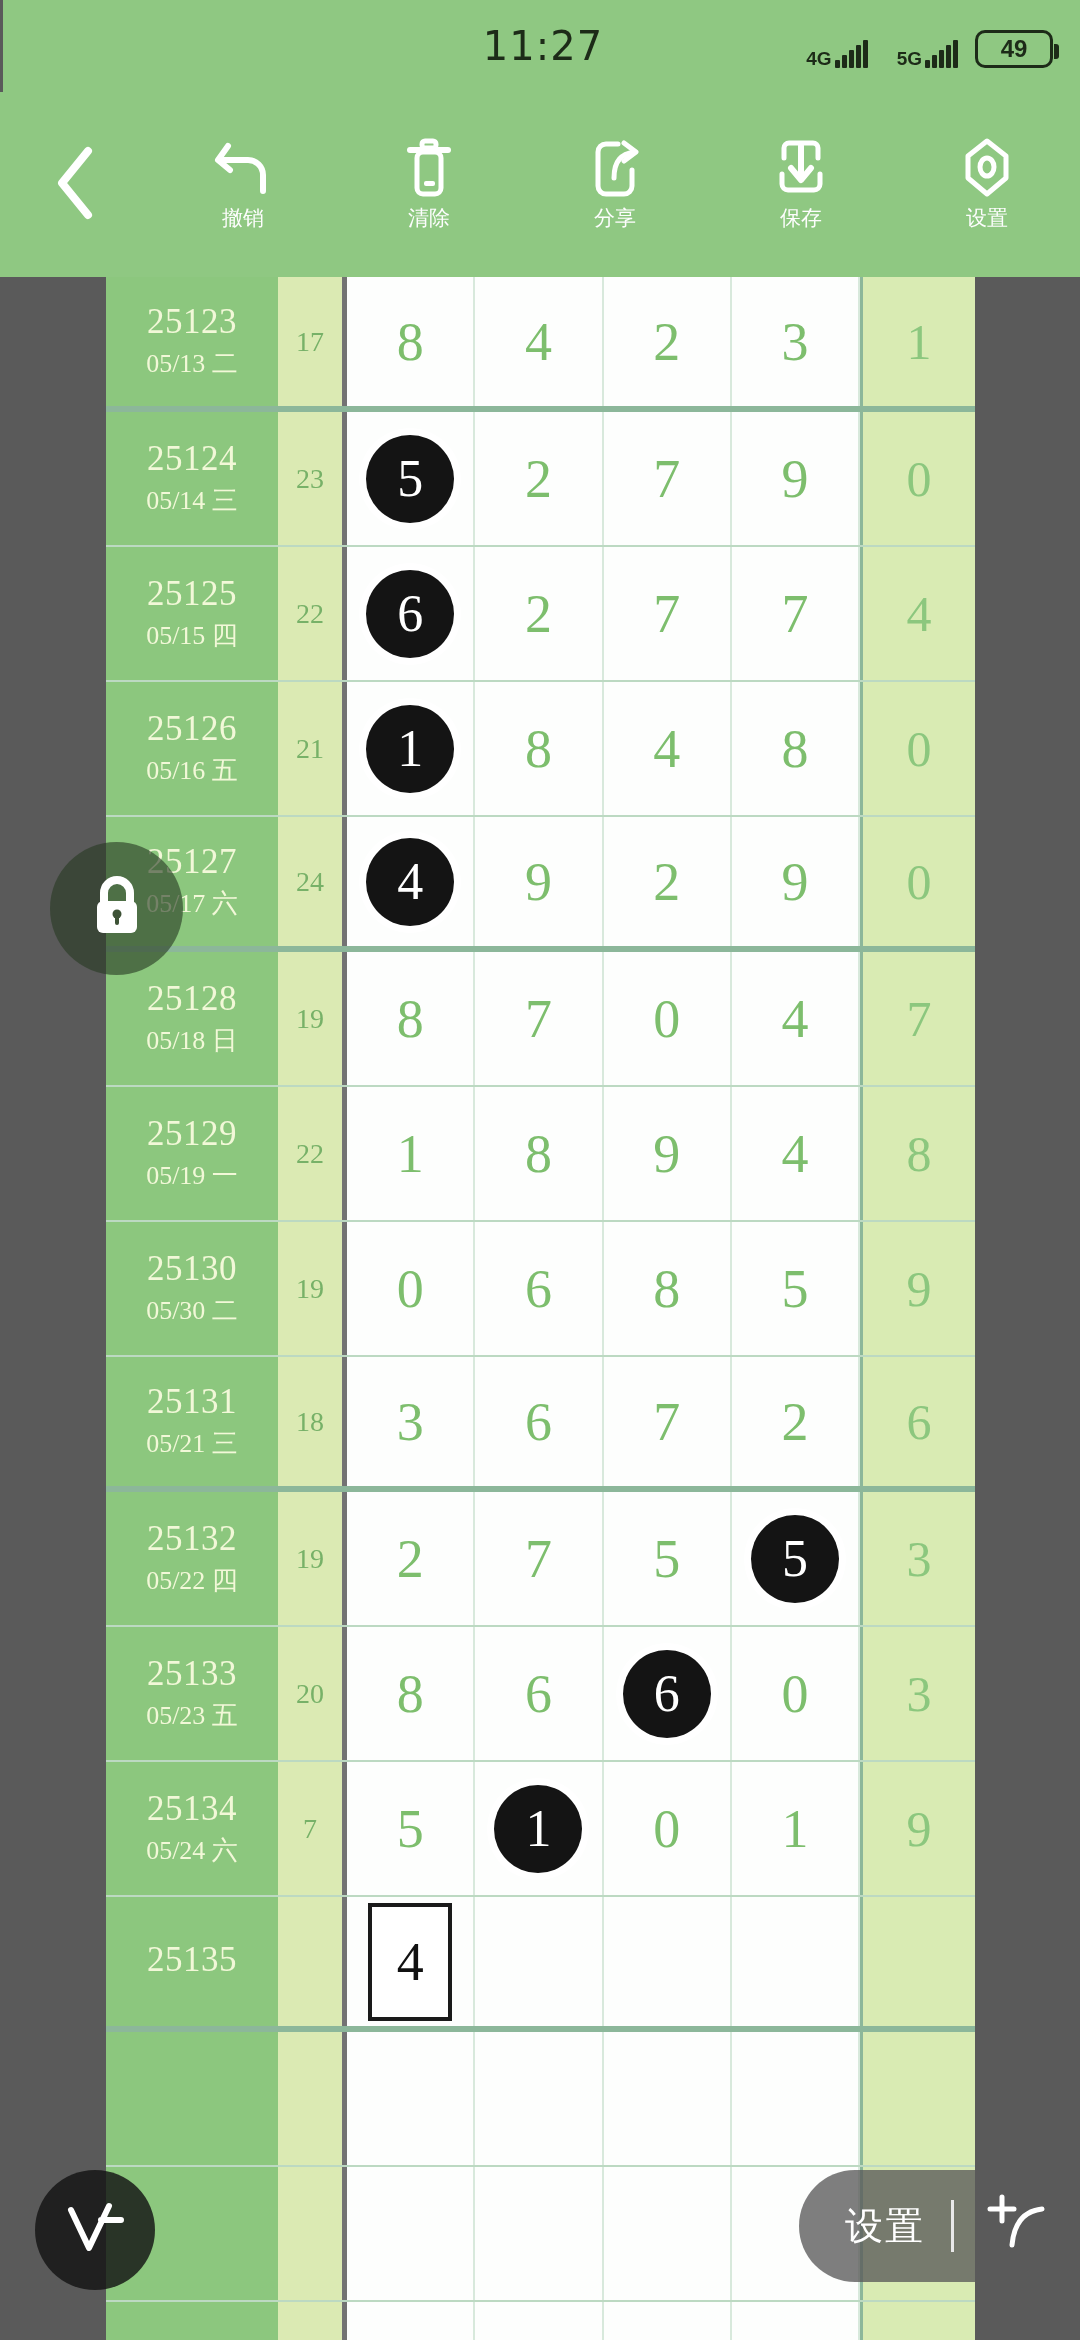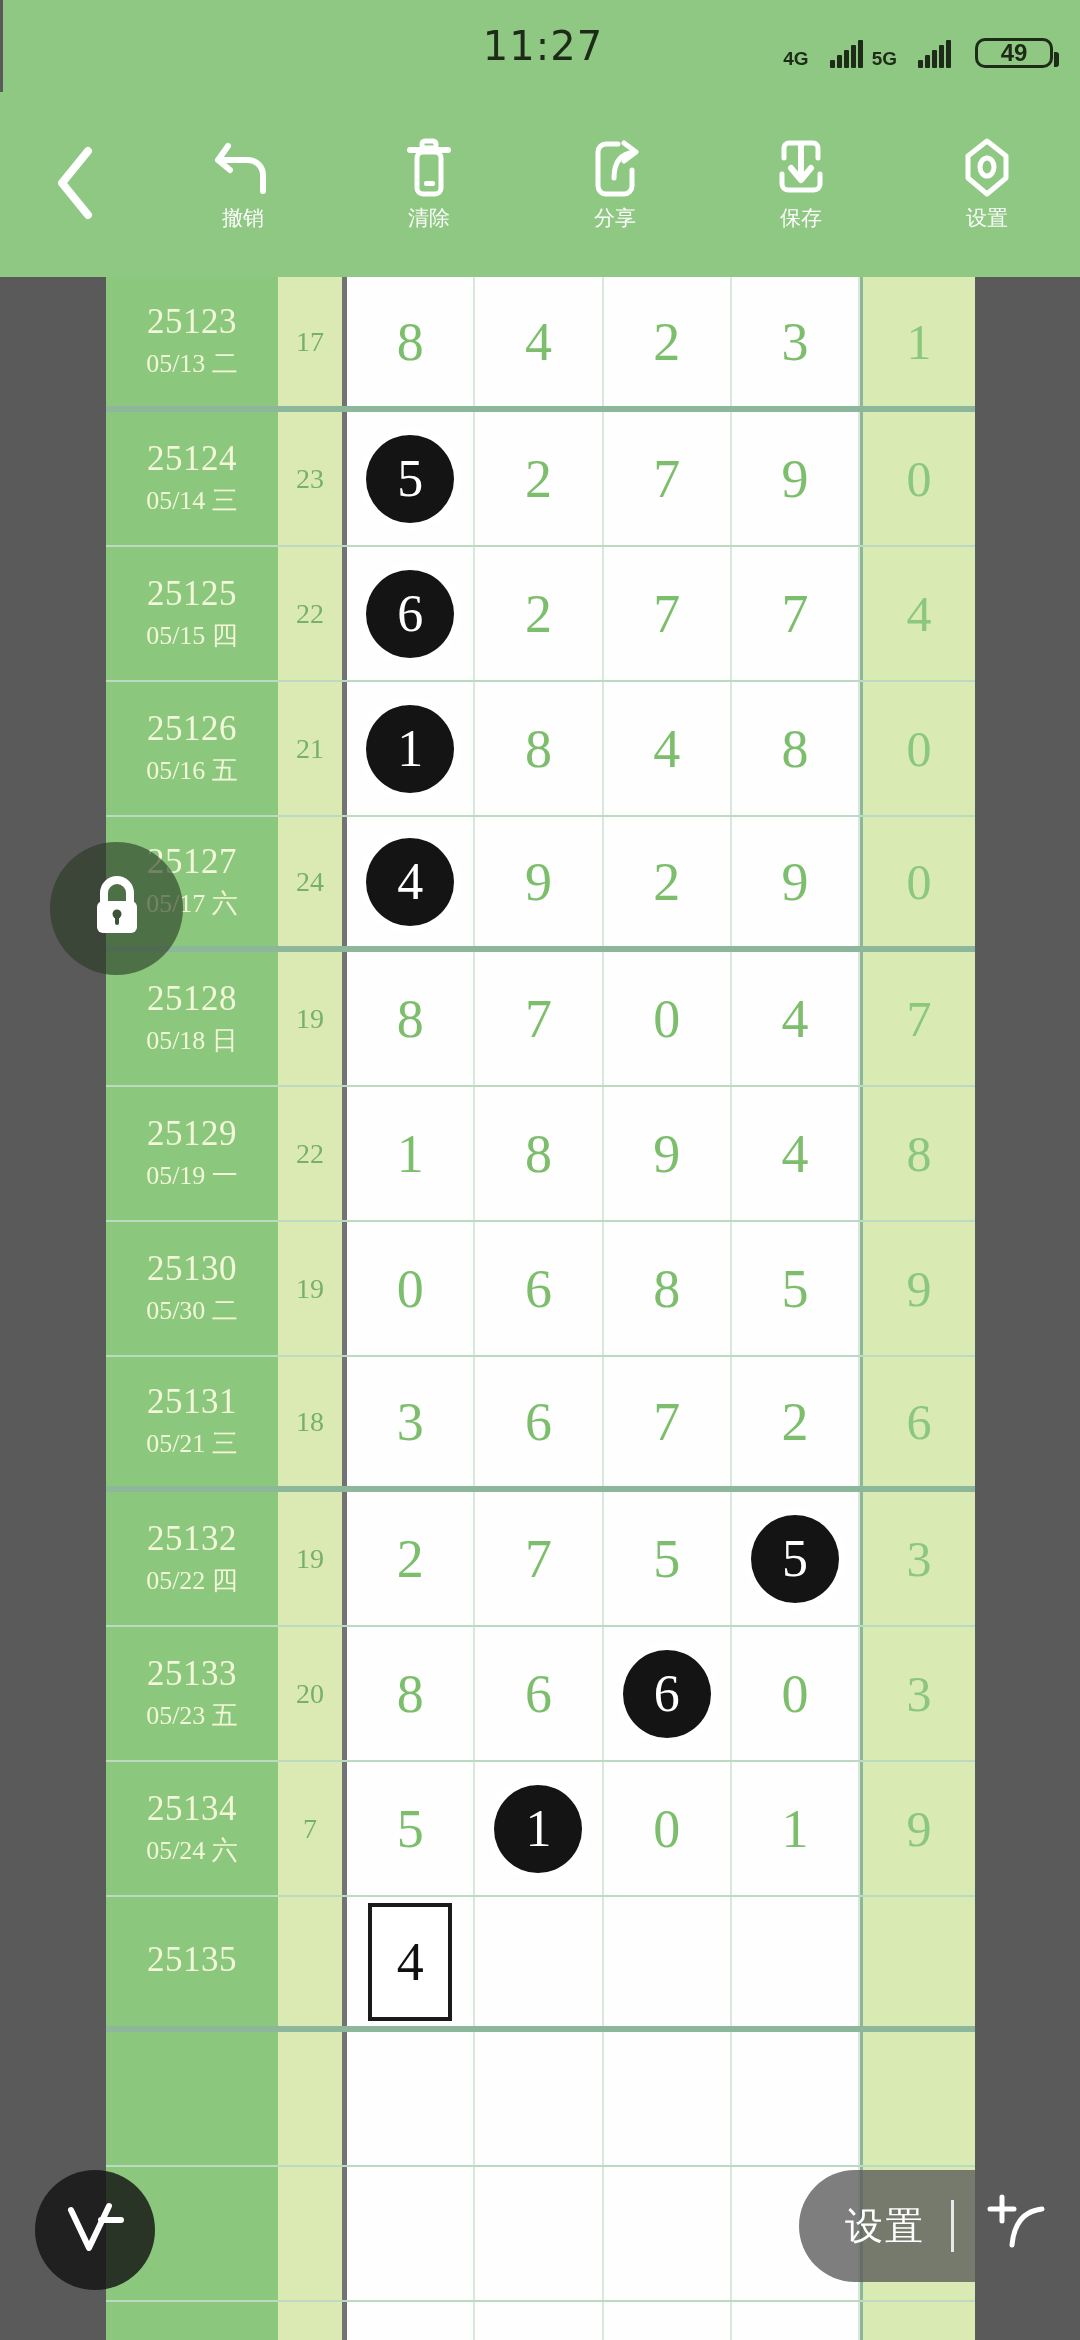--- a/index.html
+++ b/index.html
@@ -15,33 +15,33 @@
   #statusbar{
     position:absolute; top:0; left:3px; width:1080px; height:92px;
     background:#8fc882; color:#1d2b18;
     display:flex; align-items:center; justify-content:center;
   }
   #clock{ font-size:40px; letter-spacing:1px; font-family:"DejaVu Sans", sans-serif;}
   #status-right{
     position:absolute; right:30px; top:50%; transform:translateY(-50%);
     display:flex; align-items:flex-end; gap:9px; height:44px;
   }
-  .net-group{ display:flex; align-items:flex-end; gap:21px; }
+  .net-group{ display:flex; align-items:flex-end; gap:3px;margin-left:20px; }
   .net-label{ font-size:19px; line-height:19px; font-weight:bold; }
   .bars{ display:flex; align-items:flex-end; gap:2px; height:26px;}
   .bars i{ display:block; width:5px; background:#1d2b18; border-radius:1px;}
   .bars i:nth-child(1){height:8px;}
   .bars i:nth-child(2){height:13px;}
   .bars i:nth-child(3){height:18px;}
   .bars i:nth-child(4){height:23px;}
   .bars i:nth-child(5){height:28px;}
   #battery{
-    position:relative; width:78px; height:30px; border:3px solid #1d2b18;
+    position:relative; width:78px; height:38px; border:3px solid #1d2b18;
     border-radius:10px; display:flex; align-items:center; justify-content:center;
-    font-size:24px; font-weight:bold; margin-left:15px;
+    font-size:24px; font-weight:bold; margin-left:8px;
   }
   #battery:after{
     content:""; position:absolute; right:-9px; top:11px; width:5px; height:15px;
     background:#1d2b18; border-radius:0 3px 3px 0;
   }
 
   
   #toolbar{
     position:absolute; top:92px; left:0; width:1080px; height:185px;
     background:#8fc882; display:flex; align-items:center;

